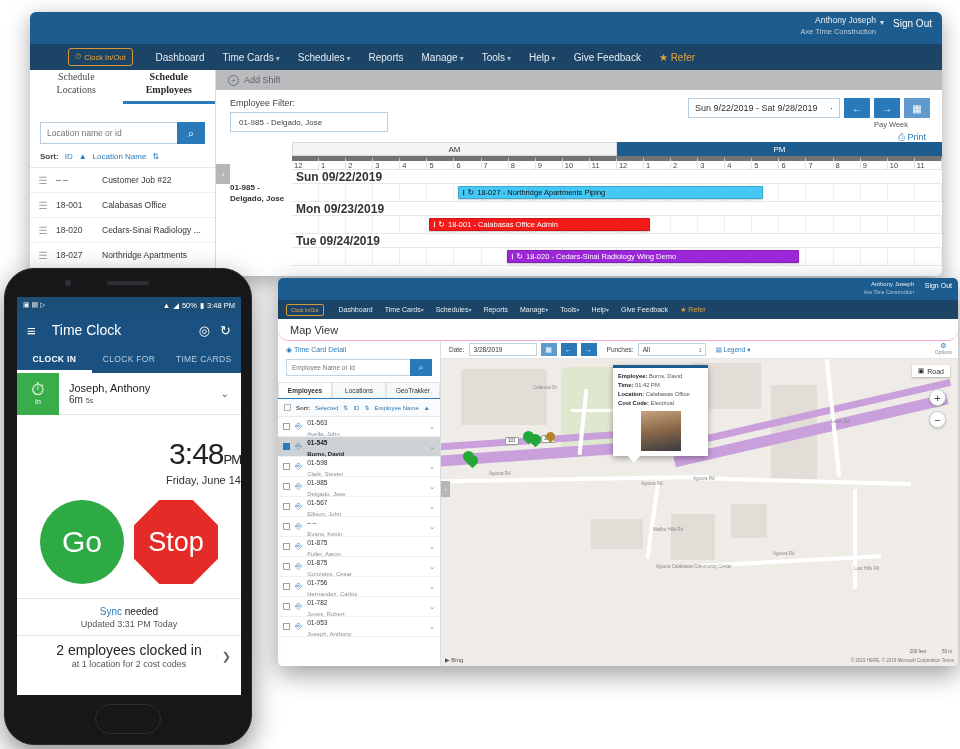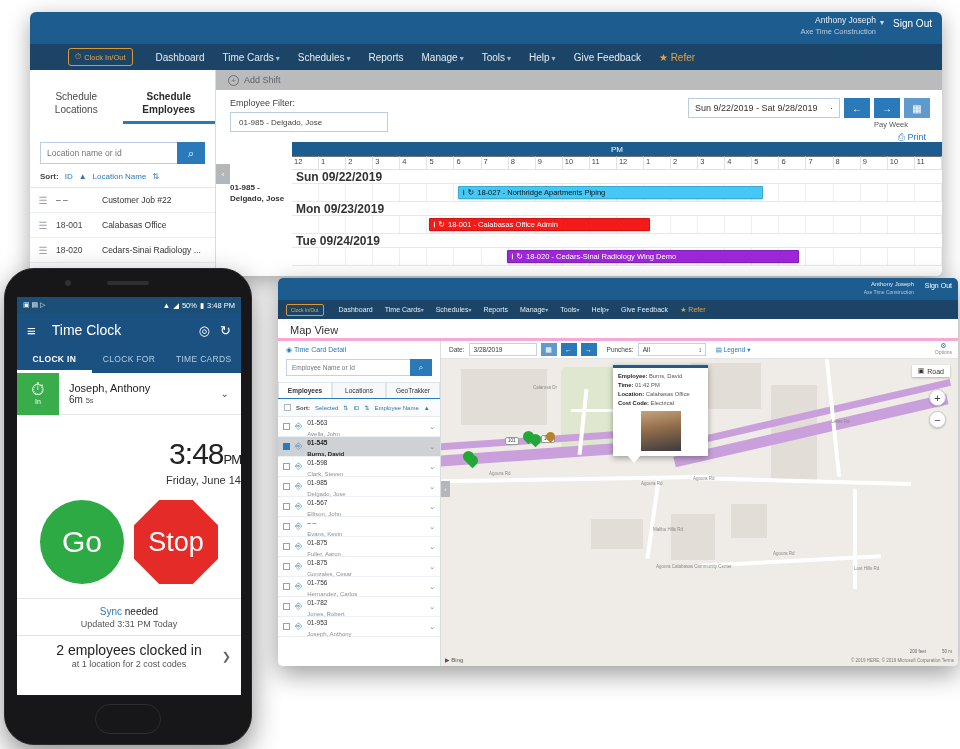--- a/index.html
+++ b/index.html
@@ -42,21 +42,21 @@
     color:#e5edf3; font-size:10px; padding:0 9px; white-space:nowrap;
   }
   .navitem .dd { color:#9fbad1; font-size:8px; margin-left:2px;}
   .navitem.star { color:#e8a33d; }
   .navitem.star .s { color:#e8a33d; }
 
   .w1body { display:flex; height:206px; }
   .w1left {
     width:186px; background:#fff; border-right:1px solid #d7dce1; position:relative;
   }
-  .tabsrow { display:flex; padding-top:20px; }
+  .tabsrow { display:flex; padding-top:0;font-family:Liberation Serif, serif; }
   .stab {
     flex:1; text-align:center; font-size:10px; color:#4a4a4a; line-height:13px;
     padding-bottom:5px;
   }
   .stab.active { font-weight:bold; color:#2b2b2b; border-bottom:3px solid #2a7ab9; }
   .searchrow { display:flex; margin:18px 10px 0 10px; }
   .searchrow input {
     flex:1; height:22px; border:1px solid #b9cee0; border-right:none;
     font-size:8.5px; padding-left:6px; color:#9aa5ae; outline:none;
     font-family:"Liberation Sans", sans-serif;
@@ -117,21 +117,21 @@
     line-height:11px;
   }
   .gridmain { flex:1; position:relative; }
   .ampm { display:flex; height:14px; }
   .ampm .am { flex:1; background:#f2f4f6; border:1px solid #d6dade; color:#333;
     font-size:8px; display:flex;align-items:center;justify-content:center;}
   .ampm .pm { flex:1; background:#1d5c8e; color:#fff; border:1px solid #1d5c8e;
     font-size:8px; display:flex;align-items:center;justify-content:center;}
   .hours { display:flex; height:14px; background:#fff; }
   .hours .h { flex:1; border-right:1px solid #dfe3e7; border-bottom:1px solid #dfe3e7;
-    border-top:1px solid #737373; font-size:7.5px; color:#444; padding-left:2px;}
+    border-top:5px solid #737373; font-size:7.5px; color:#444; padding-left:2px;}
   .dayrow { height:14px; background:#fff; border-bottom:1px solid #e6e9ec;
     font-size:12px; font-weight:bold; color:#333; padding-left:4px; line-height:14px;}
   .shiftrow { height:18px; position:relative; display:flex; border-bottom:1px solid #e6e9ec;}
   .shiftrow .cell { flex:1; border-right:1px solid #eceff2; }
   .shift {
     position:absolute; top:2px; height:13px; border-radius:1px;
     display:flex; align-items:center; gap:3px; padding:0 4px;
     font-size:7.5px; white-space:nowrap; border:1px solid rgba(0,0,0,.15);
     box-shadow:0 1px 2px rgba(0,0,0,.2);
   }
@@ -151,21 +151,21 @@
   .w2top .signout { position:absolute; right:6px; top:4px; color:#fff; font-size:7px;}
   .w2nav { background:#1c4466; height:19px; display:flex; align-items:center; padding-left:8px;}
   .w2nav .cb {
     border:1px solid #d79a3a; color:#e9a94a; font-size:5px; padding:2px 4px;
     border-radius:2px; margin-right:9px;
   }
   .w2nav .ni { color:#e5edf3; font-size:7px; padding:0 6px; }
   .w2nav .ni .dd{ color:#9fbad1;font-size:6px;}
   .w2nav .ni.star{color:#e8a33d;}
   .w2title { height:22px; background:#fff; font-size:11px; color:#333;
-     padding-left:12px; line-height:22px; border-bottom:3px solid #f9a8d4;}
+     padding-left:12px; line-height:22px; border-bottom:1px solid #f9a8d4;border-radius:10px;}
 
   .w2body { display:flex; height:325px; }
   .w2left { width:163px; border-right:1px solid #d8dde1; background:#fff; position:relative;}
   .tcd { font-size:7px; color:#2a7ab9; padding:5px 0 0 8px; }
   .w2search { display:flex; margin:5px 8px 0 8px; }
   .w2search input { flex:1; height:17px; border:1px solid #c2d4e3; border-right:none;
      font-size:6.5px; padding-left:5px; color:#9aa5ae; outline:none;
      font-family:"Liberation Sans", sans-serif;}
   .w2search .sb { width:22px;height:17px;background:#2a7ab9;color:#fff;font-size:8px;
      display:flex;align-items:center;justify-content:center;}
@@ -407,20 +407,21 @@
           <span>⎙</span>
           <span>Print</span>
         </div>
       </div>
 
       <div class="grid">
         <div class="collapse">‹</div>
         <div class="empcol">01-985 - Delgado, Jose</div>
         <div class="gridmain">
           <div class="ampm">
+            <div class="am">AM</div>
             <div class="pm">PM</div>
           </div>
           <div class="hours" id="hourRow">
               <div class="h">12</div>
               <div class="h">1</div>
               <div class="h">2</div>
               <div class="h">3</div>
               <div class="h">4</div>
               <div class="h">5</div>
               <div class="h">6</div>

